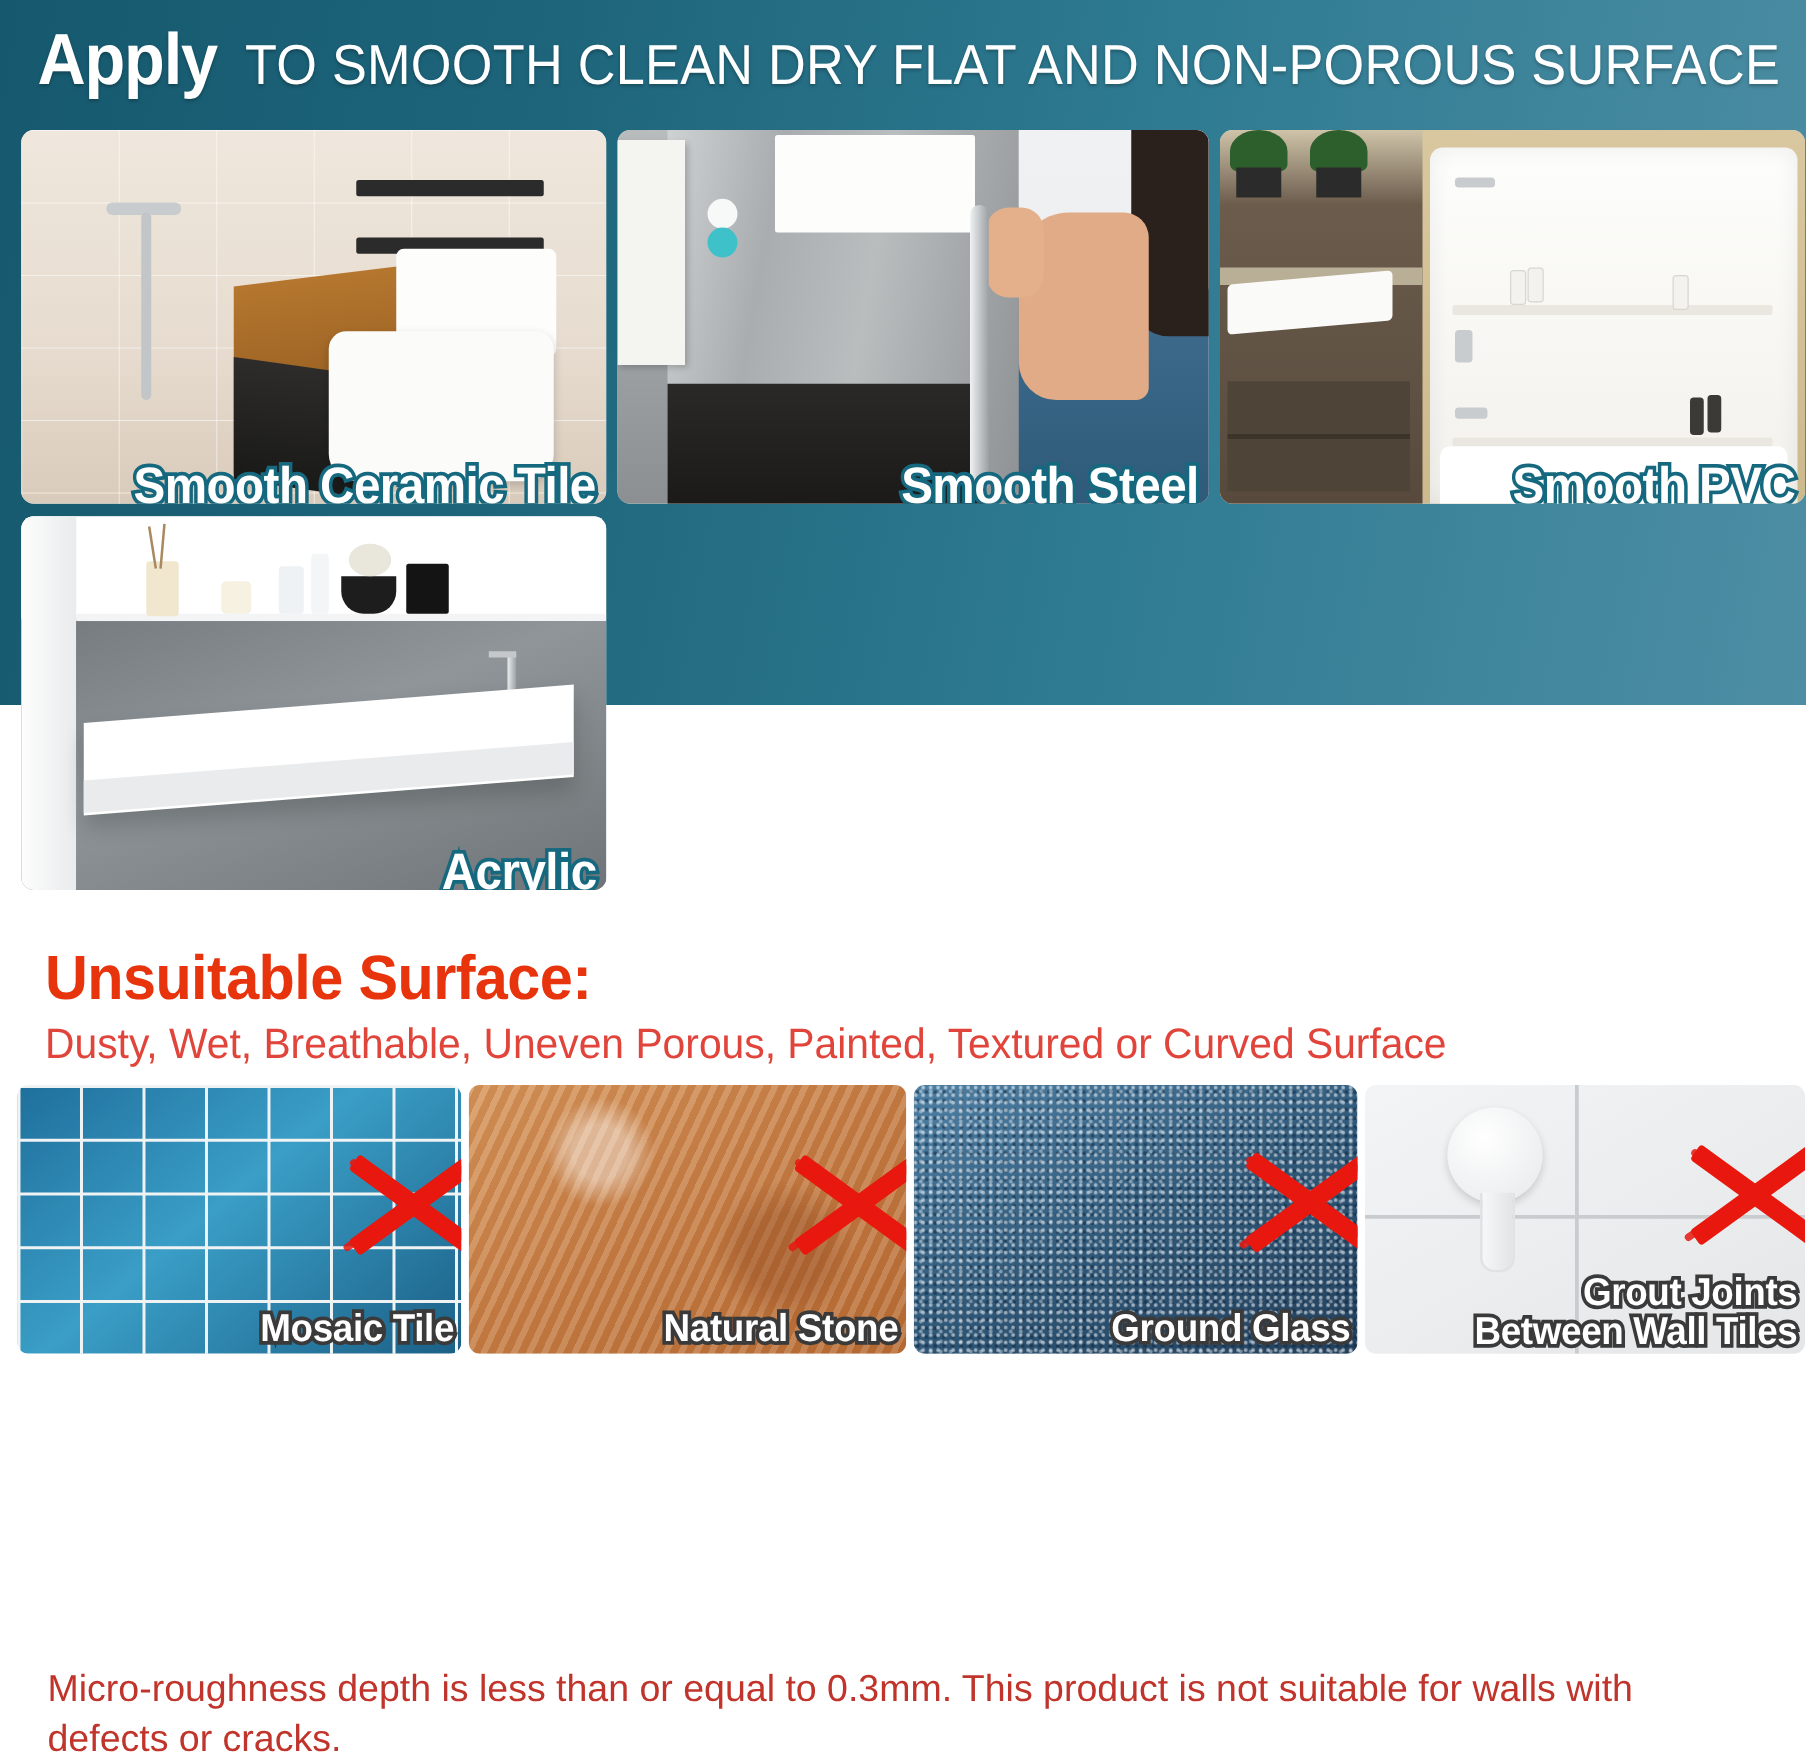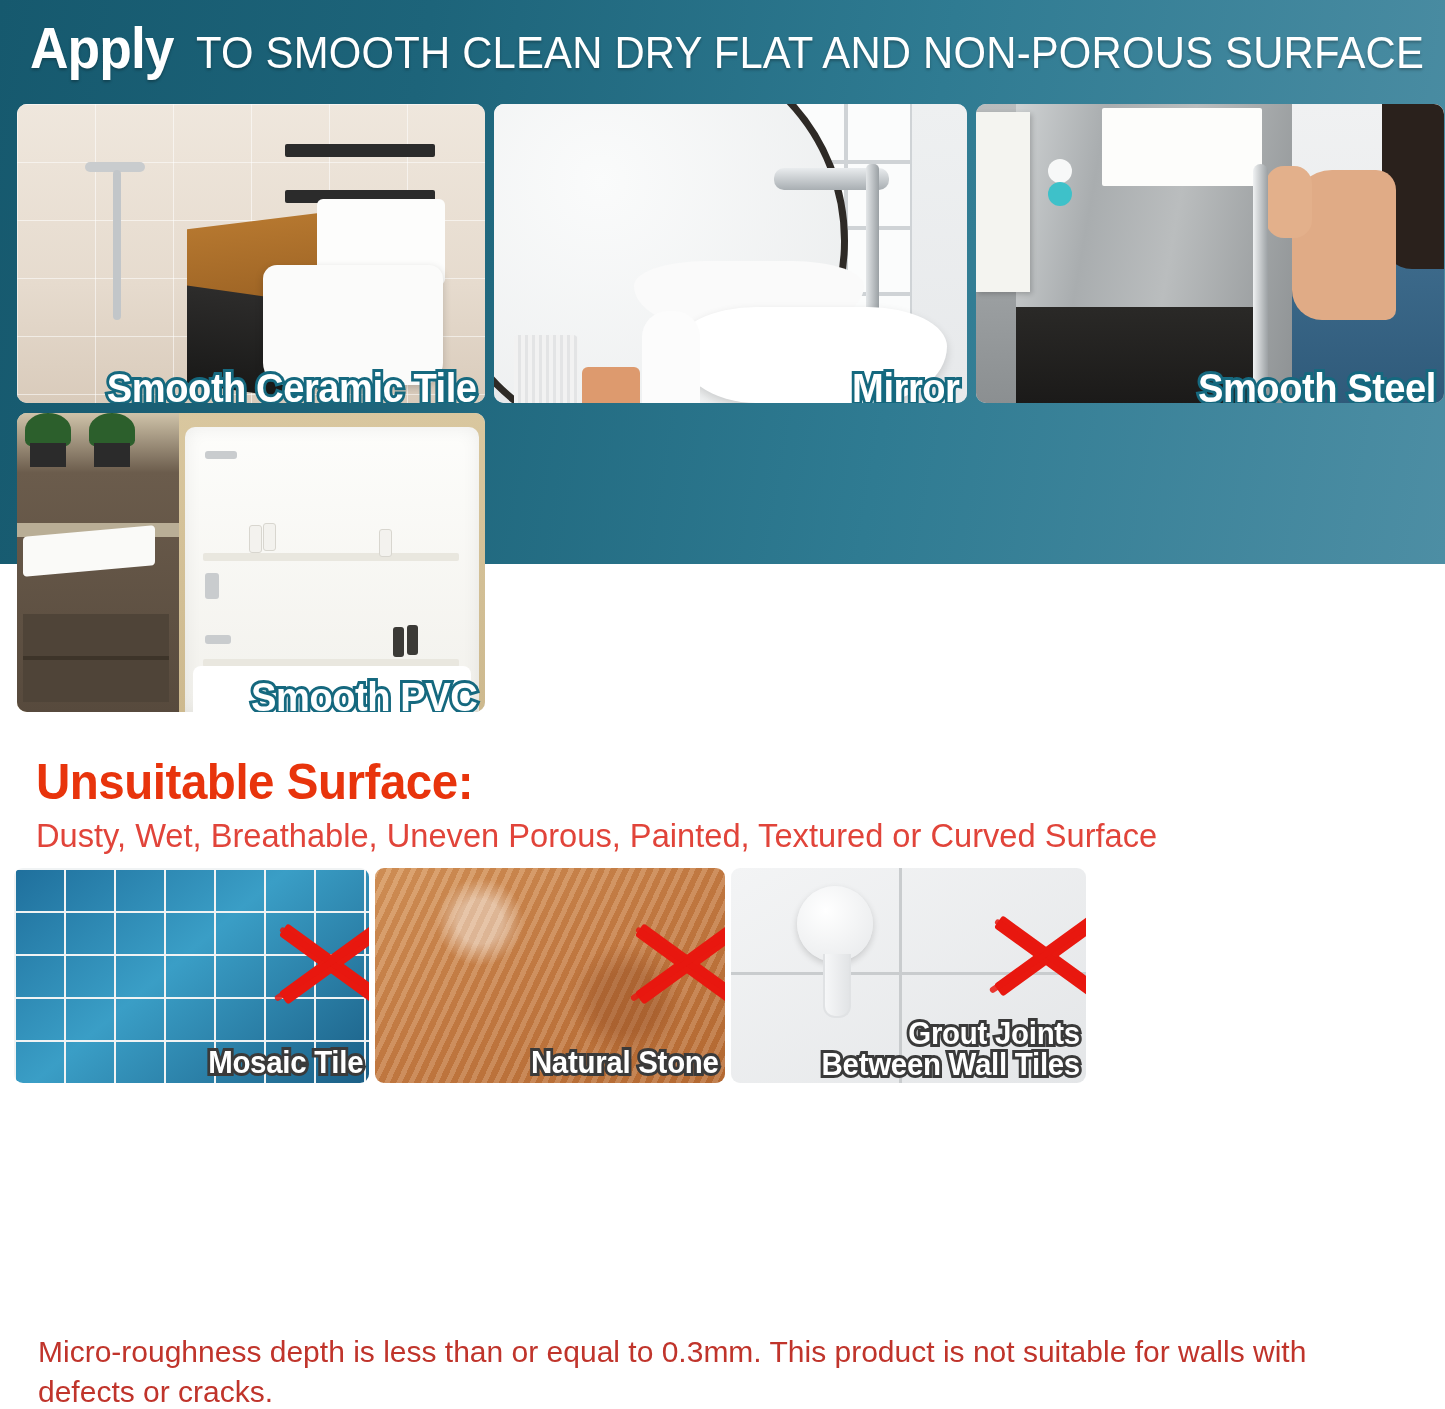--- a/index.html
+++ b/index.html
@@ -278,35 +278,20 @@
           <div class="shelf"></div>
           <div class="shelf2"></div>
           <div class="tap"></div>
           <div class="hose"></div>
           <div class="cist"></div>
           <div class="toilet"></div>
         </div>
         <div class="cap">Smooth Ceramic Tile</div>
       </div>
 
-      <div class="tile">
-        <div class="ph t2">
-          <div class="win"></div>
-          <div class="win2"></div>
-          <div class="mir"></div>
-          <div class="basin2"></div>
-          <div class="faucT"></div>
-          <div class="fauc"></div>
-          <div class="basin"></div>
-          <div class="cup"></div>
-          <div class="jar"></div>
-          <div class="bot"></div>
-        </div>
-        <div class="cap">Mirror</div>
-      </div>
 
 
       <div class="tile">
         <div class="ph t4">
           <div class="door"></div>
           <div class="bottom"></div>
           <div class="note"></div>
           <div class="card"></div>
           <div class="mag1"></div>
           <div class="mag2"></div>
@@ -338,20 +323,41 @@
           <div class="bottle" style="left:362px;top:116px;"></div>
           <div class="bottleD" style="left:376px;top:214px;"></div>
           <div class="bottleD" style="left:390px;top:212px;"></div>
           <div class="fixt" style="left:188px;top:38px;width:32px;height:8px;"></div>
           <div class="fixt" style="left:188px;top:160px;width:14px;height:26px;"></div>
           <div class="fixt" style="left:188px;top:222px;width:26px;height:9px;"></div>
         </div>
         <div class="cap">Smooth PVC</div>
       </div>
 
+      <div class="tile">
+        <div class="ph t6">
+          <div class="lwall"></div>
+          <div class="shelf"></div>
+          <div class="grey"></div>
+          <div class="obj" style="left:100px;width:26px;height:44px;background:#f1e7cf;border-radius:3px;"></div>
+          <div class="obj" style="left:104px;top:8px;width:2px;height:34px;background:#a9895f;transform:rotate(-9deg);"></div>
+          <div class="obj" style="left:112px;top:6px;width:2px;height:36px;background:#a9895f;transform:rotate(5deg);"></div>
+          <div class="obj" style="left:160px;top:52px;width:24px;height:26px;background:#f7f1e2;border-radius:4px;"></div>
+          <div class="obj" style="left:206px;top:40px;width:20px;height:38px;background:#eef2f4;border-radius:3px;"></div>
+          <div class="obj" style="left:232px;top:30px;width:14px;height:48px;background:#f3f5f6;border-radius:3px;"></div>
+          <div class="obj" style="left:256px;top:48px;width:44px;height:30px;background:#1d1d1d;border-radius:0 0 18px 18px;"></div>
+          <div class="obj" style="left:262px;top:22px;width:34px;height:26px;background:#e9e6dc;border-radius:50%;"></div>
+          <div class="obj" style="left:308px;top:38px;width:34px;height:40px;background:#141414;border-radius:2px;"></div>
+          <div class="tapv"></div>
+          <div class="taph"></div>
+          <div class="bath"></div>
+          <div class="bath2"></div>
+        </div>
+        <div class="cap">Acrylic</div>
+      </div>
 
     </div>
   </section>
 
   <section class="unsuit-section">
 
     <div class="un-h1">Unsuitable Surface:</div>
     <div class="un-h2">Dusty, Wet, Breathable, Uneven Porous, Painted, Textured or Curved Surface</div>
 
     <div class="un-grid">
@@ -371,20 +377,29 @@
       <div class="ut u-stone">
         <div class="xmark" style="right:-22px;top:36px;width:120px;height:120px;">
           <span></span>
             <span></span>
             <span></span>
             <span></span>
         </div>
         <div class="ucap">Natural Stone</div>
       </div>
 
+      <div class="ut u-gglass">
+        <div class="xmark" style="right:-22px;top:34px;width:120px;height:120px;">
+          <span></span>
+            <span></span>
+            <span></span>
+            <span></span>
+        </div>
+        <div class="ucap">Ground Glass</div>
+      </div>
 
 
       <div class="ut u-grout">
         <div class="gl" style="left:168px;top:0;width:3px;bottom:0;"></div>
         <div class="gl" style="left:0;top:104px;right:0;height:3px;"></div>
         <div class="hook"></div>
         <div class="hookstem"></div>
         <div class="xmark" style="right:-20px;top:28px;width:120px;height:120px;">
           <span></span>
             <span></span>

